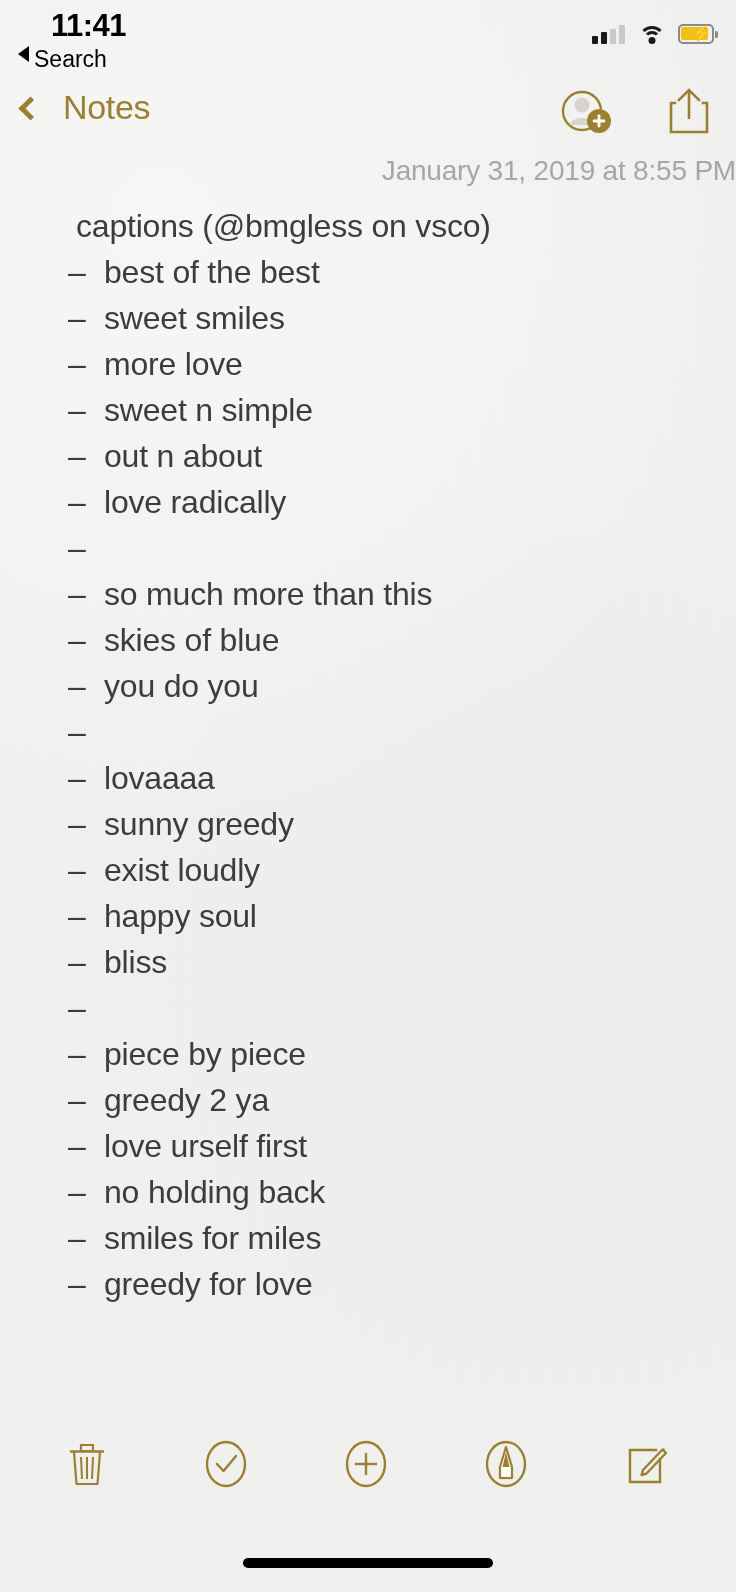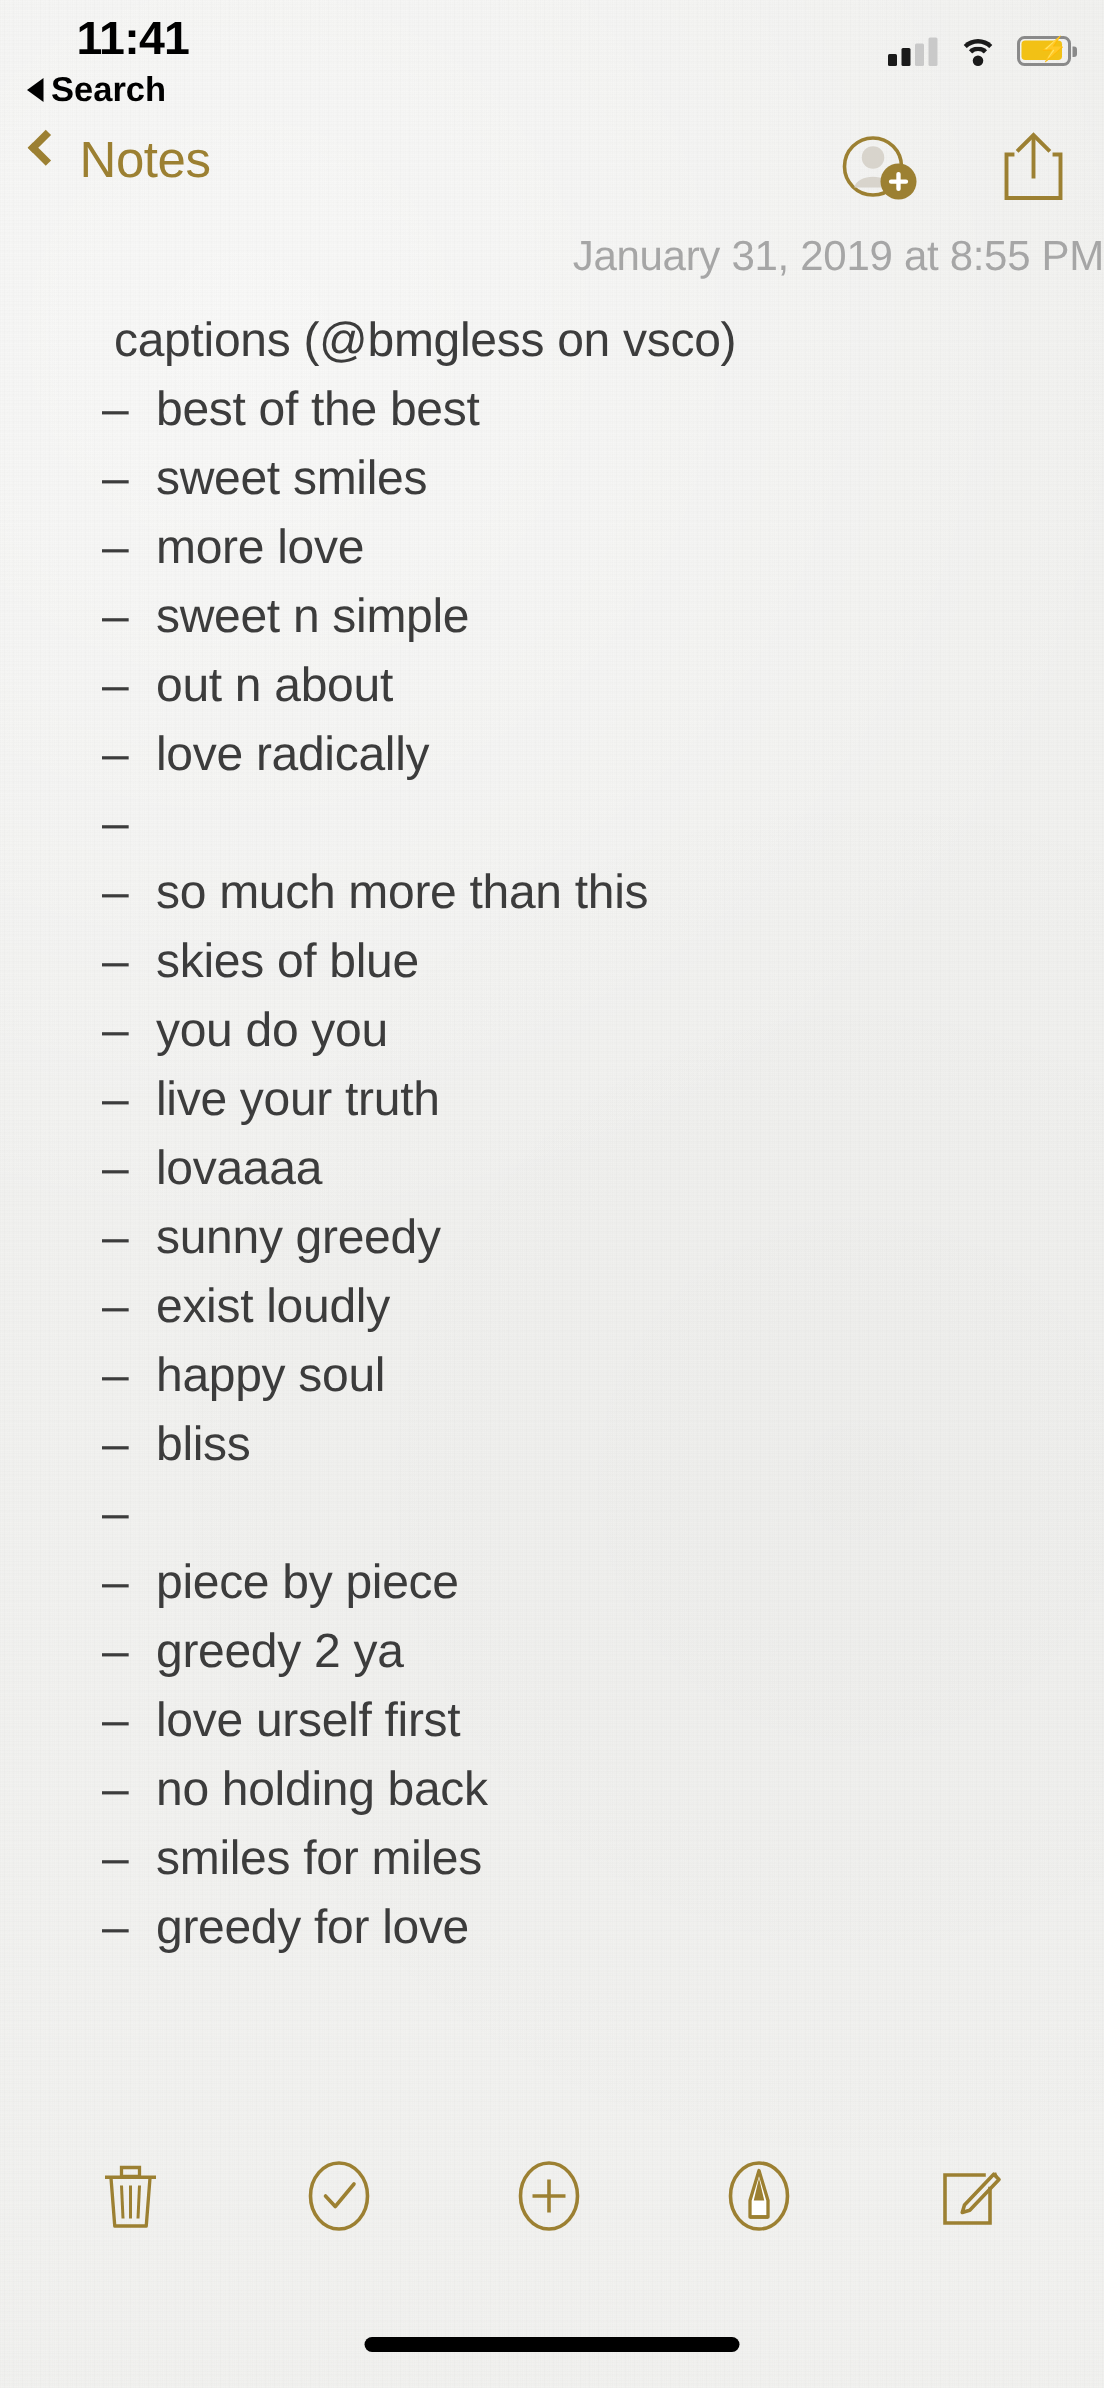--- a/index.html
+++ b/index.html
@@ -25,22 +25,22 @@
   .statusbar {
     position:absolute; top:0; left:4px; width:736px; height:82px;
   }
   .status-time {
     position:absolute; left:47px; top:8px;
     font-size:31px; font-weight:bold; color:#000;
     letter-spacing:-0.5px;
   }
   .status-back {
     position:absolute; left:14px; top:46px;
-    font-size:23px; font-weight:bold; color:#000;
-    display:flex; align-items:center; gap:5px;
+    font-size:23px; font-weight:normal; color:#000;
+    display:flex; align-items:flex-start; gap:5px;
   }
   .status-back .tri {
     width:0; height:0;
     border-top:8px solid transparent;
     border-bottom:8px solid transparent;
     border-right:11px solid #000;
     display:inline-block;
   }
 
   .status-right {
@@ -85,21 +85,21 @@
     position:absolute; left:14px; top:1px;
     font-size:16px; line-height:18px; color:#1a1a1a;
   }
 
   
   .navbar {
     position:absolute; top:86px; left:0; width:736px; height:62px;
   }
   .nav-back {
     position:absolute; left:22px; top:2px;
-    display:flex; align-items:flex-start; gap:14px;
+    display:flex; align-items:center; gap:24px;
     color:#9c8032; cursor:pointer;
   }
   .nav-back .chev {
     width:17px; height:17px;
     border-left:5px solid #9c8032; border-bottom:5px solid #9c8032;
     transform:rotate(45deg); margin-top:2px;
   }
   .nav-back .lbl { font-size:34px; letter-spacing:-0.3px; }
 
   .nav-actions {
@@ -243,21 +243,20 @@
     <li>
         <span class="dash">–</span>
         <span>skies of blue</span>
       </li>
     <li>
         <span class="dash">–</span>
         <span>you do you</span>
       </li>
     <li>
         <span class="dash">–</span>
-        <span>live your truth</span>
       </li>
     <li>
         <span class="dash">–</span>
         <span>lovaaaa</span>
       </li>
     <li>
         <span class="dash">–</span>
         <span>sunny greedy</span>
       </li>
     <li>

